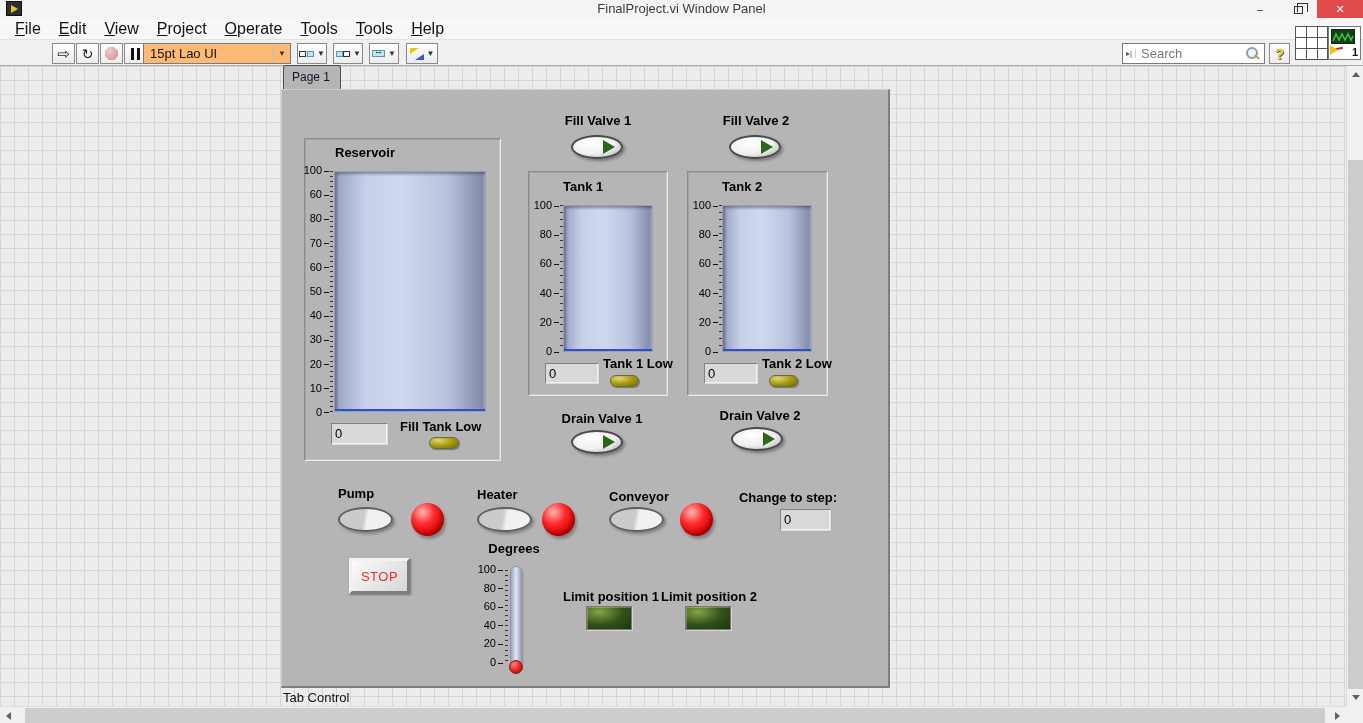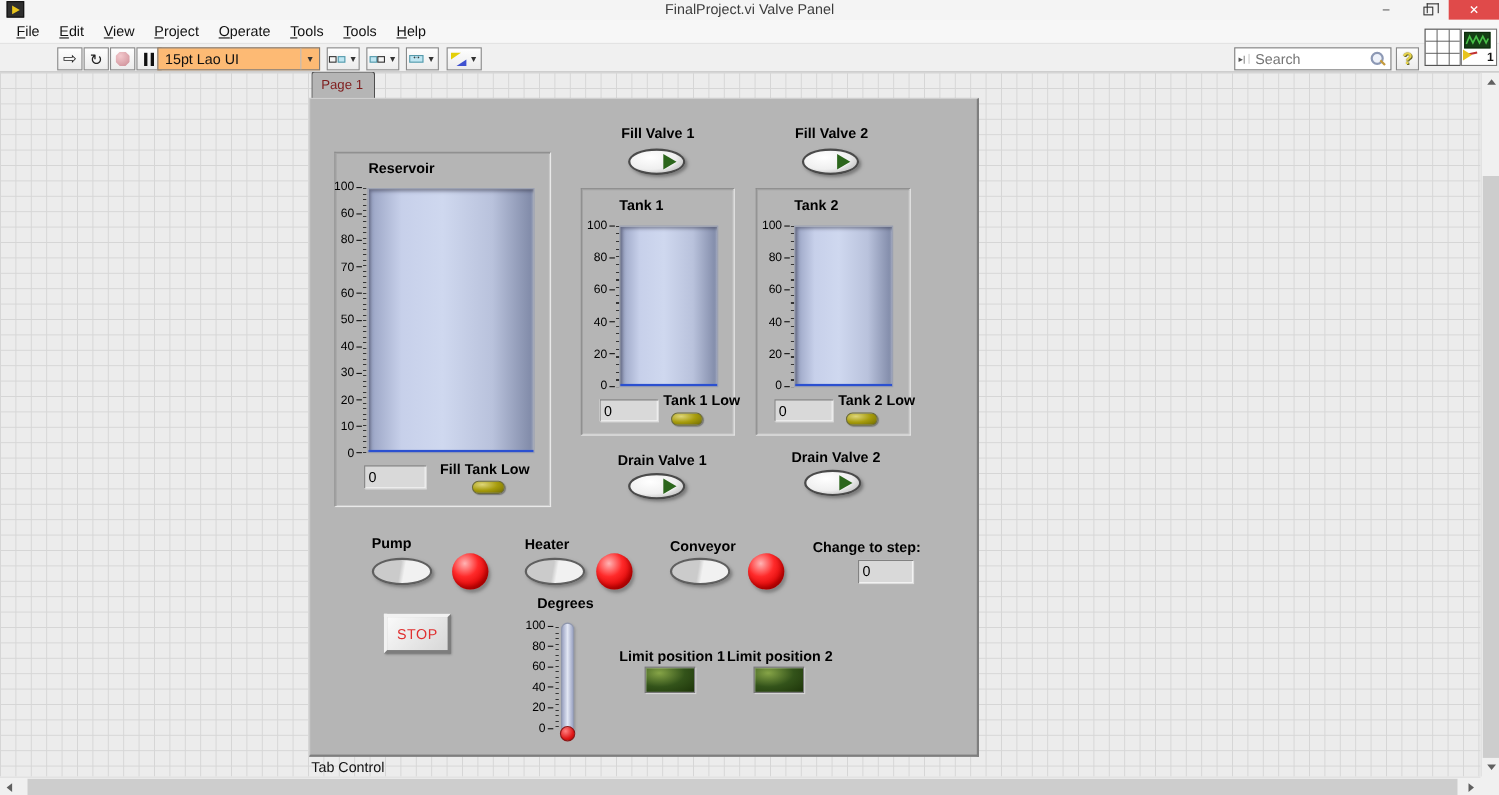--- a/index.html
+++ b/index.html
@@ -14,21 +14,21 @@
     border-left:7px solid #e8c41c; border-top:4px solid transparent; border-bottom:4px solid transparent; }
   .win-title { position:absolute; left:0; right:0; top:1px; text-align:center; font-size:13px; color:#3c3c3c; }
   .win-btns { position:absolute; right:0; top:0; height:18px; display:flex; }
   .win-btn { width:38px; height:18px; display:flex; align-items:center; justify-content:center; font-size:11px; color:#333; }
   .wb-close { width:46px; background:#e04a4a; color:#fff; font-size:11px; }
   .restore-glyph { width:9px; height:8px; border:1px solid #333; position:relative; background:#f4f4f4; margin-top:1px; }
   .restore-glyph::before { content:""; position:absolute; left:2px; top:-4px; width:9px; height:8px; border:1px solid #333; border-bottom:none; }
 
   
   .menubar { position:absolute; left:0; top:18px; width:1363px; height:22px; background:#f7f7f7; display:flex; align-items:center; padding-left:6px; border-bottom:1px solid #e3e3e3; }
-  .menu-item { display:inline-block; padding:2px 9px; font-size:13px; color:#111; }
+  .menu-item { display:inline-block; padding:2px 9px; font-size:16px; color:#111; }
   .menu-item::first-letter { text-decoration:underline; }
 
   
   .toolbar { position:absolute; left:0; top:40px; width:1363px; height:26px; background:#f0f0f0; border-bottom:1px solid #ababab; }
   .tb-btn { position:absolute; top:3px; height:21px; min-width:23px; background:linear-gradient(#fefefe,#ececec); border:1px solid #8a8a8a; display:flex; align-items:center; justify-content:center; font-size:13px; color:#222; }
   .run-glyph { font-size:15px; line-height:15px; color:#222; }
   .abort-glyph { width:13px; height:13px; background:radial-gradient(circle at 35% 30%, #f3c9cd, #dca4ab 60%, #c98992);
     clip-path:polygon(30% 0,70% 0,100% 30%,100% 70%,70% 100%,30% 100%,0 70%,0 30%); }
   .pause-glyph { display:flex; gap:3px; }
   .pause-glyph i { width:3px; height:12px; background:#111; }
@@ -71,21 +71,21 @@
   .scroll-corner { position:absolute; left:1346px; top:706px; width:17px; height:17px; background:#f0f0f0; }
   .sb-arrow { position:absolute; width:17px; height:17px; display:flex; align-items:center; justify-content:center; }
   .tri-up { width:0;height:0;border-left:4px solid transparent;border-right:4px solid transparent;border-bottom:5px solid #606060; }
   .tri-down { width:0;height:0;border-left:4px solid transparent;border-right:4px solid transparent;border-top:5px solid #606060; }
   .tri-left { width:0;height:0;border-top:4px solid transparent;border-bottom:4px solid transparent;border-right:5px solid #606060; }
   .tri-right { width:0;height:0;border-top:4px solid transparent;border-bottom:4px solid transparent;border-left:5px solid #606060; }
   .v-thumb { position:absolute; left:1px; top:94px; width:15px; height:529px; background:#cdcdcd; }
   .h-thumb { position:absolute; left:25px; top:1px; width:1300px; height:15px; background:#cdcdcd; }
 
   
-  .tab-page { position:absolute; left:283px; top:65px; width:58px; height:25px; background:#b5b5b5; border:1px solid #4e4e4e; border-bottom:none; border-radius:3px 3px 0 0; font-size:12px; color:#7f1d1d; padding:4px 0 0 8px; }
+  .tab-page { position:absolute; left:283px; top:65px; width:58px; height:25px; background:#b5b5b5; border:1px solid #4e4e4e; border-bottom:none; border-radius:3px 3px 0 0; font-size:12px; color:#0f172a; padding:4px 0 0 8px; }
   .tab-body { position:absolute; left:281px; top:89px; width:609px; height:599px; background:#b5b5b5;
     border-top:1px solid #cfcfcf; border-left:1px solid #cfcfcf; border-right:2px solid #7e7e7e; border-bottom:2px solid #7e7e7e; }
   .tab-caption { position:absolute; left:283px; top:690px; font-size:13px; color:#111; }
 
   .lvlabel { font-weight:bold; font-size:13px; color:#000; white-space:nowrap; }
   .lvlabel-c { position:absolute; text-align:center; font-weight:bold; font-size:13px; color:#000; white-space:nowrap; }
   .plain { font-weight:bold; font-size:13px; color:#000; white-space:nowrap; }
 
   
   .frame { position:absolute; background:#b5b5b5; border:1px solid; border-color:#8c8c8c #e9e9e9 #e9e9e9 #8c8c8c; box-shadow:inset 1px 1px 0 #a3a3a3, inset -1px -1px 0 #c9c9c9; }
@@ -126,21 +126,21 @@
   .therm-tube { position:absolute; width:12px; border-radius:6px 6px 0 0; background:linear-gradient(to right,#9aa2c2,#e2e7f4 50%,#9aa2c2); border:1px solid #8f97ad; box-shadow:1px 1px 2px rgba(90,90,90,.4); }
   .therm-bulb { position:absolute; border-radius:50%; background:radial-gradient(circle at 35% 30%, #ff8080, #e01818 60%, #a80000); border:1px solid #8c1616; }
 </style>
 </head>
 <body>
 
 <div id="app">
 
   <div class="titlebar">
     <div class="app-icon"></div>
-    <div class="win-title">FinalProject.vi Valve Panel</div>
+    <div class="win-title">FinalProject.vi Window Panel</div>
     <div class="win-btns">
       <div class="win-btn">–</div>
       <div class="win-btn">
           <span class="restore-glyph"></span>
         </div>
       <div class="win-btn wb-close">✕</div>
     </div>
   </div>
 
   <div class="menubar">

